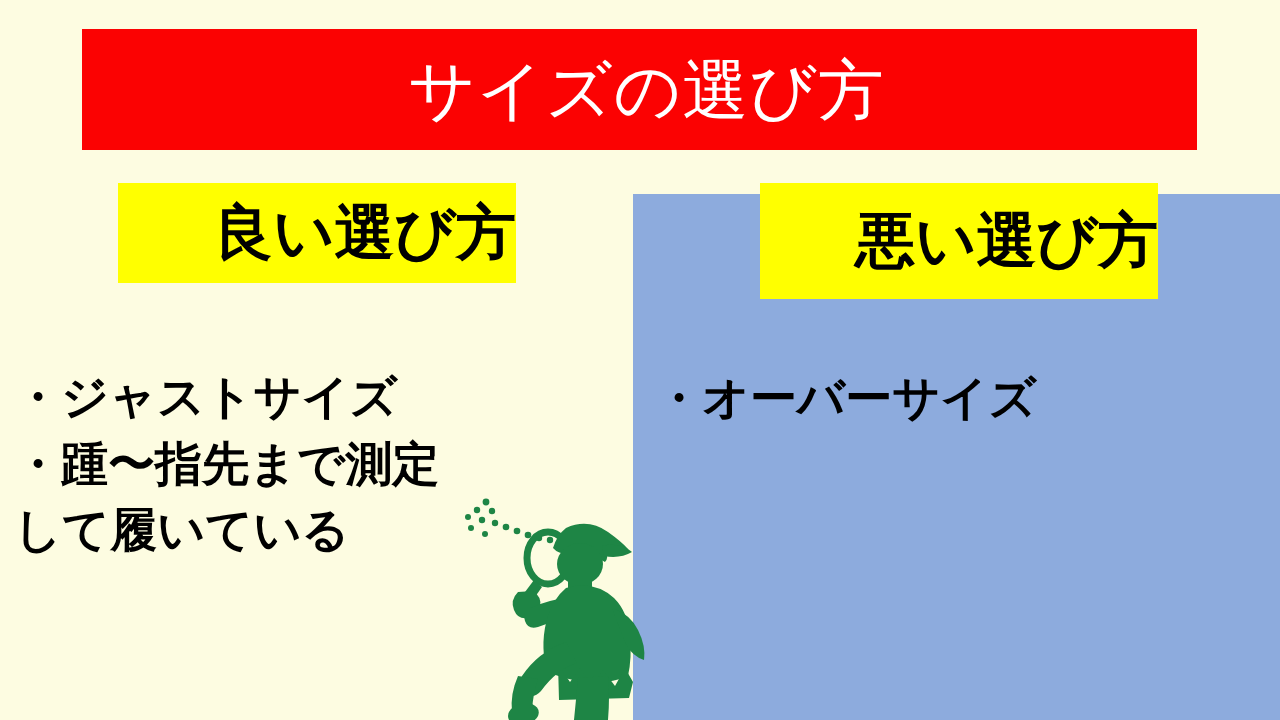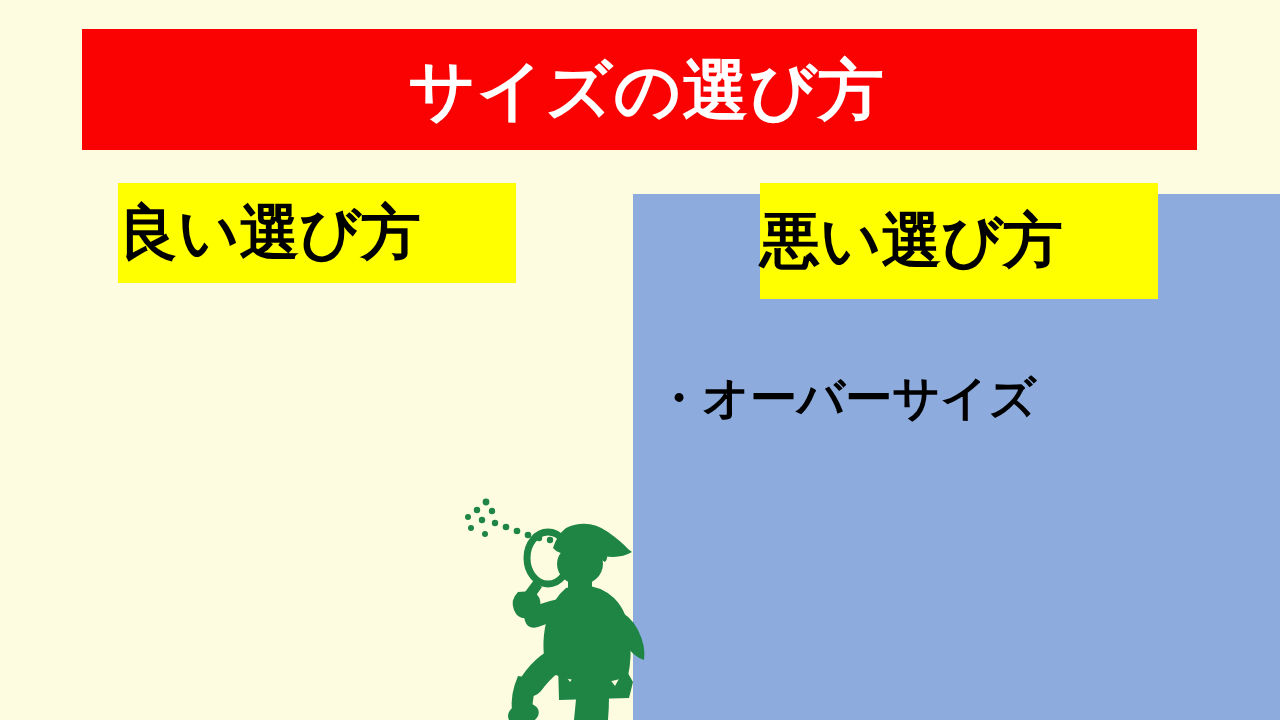--- a/index.html
+++ b/index.html
@@ -34,34 +34,34 @@
     width: 1115px;
     height: 121px;
     background: #fb0202;
     display: flex;
     align-items: center;
     justify-content: center;
   }
   .title-text {
     color: #ffffff;
     font-size: 66px;
-    font-weight: 700;
+    font-weight: 400;
     letter-spacing: 1px;
     line-height: 1;
     white-space: nowrap;
     margin-left: 14px;
   }
 
   
   .col-header {
     position: absolute;
     background: #ffff00;
     display: flex;
     align-items: center;
-    justify-content: flex-start;
+    justify-content: flex-end;
     box-sizing: border-box;
   }
   .col-header .hdr-text {
     color: #000000;
     font-size: 60px;
     font-weight: 700;
     line-height: 1;
     white-space: nowrap;
   }
   #header-good {
@@ -121,20 +121,25 @@
   </div>
 
   <div class="col-header" id="header-good">
     <span class="hdr-text">良い選び方</span>
   </div>
 
   <div class="col-header" id="header-bad">
     <span class="hdr-text">悪い選び方</span>
   </div>
 
+  <div class="bullets" id="bullets-good">
+    <div class="bullet-line">・ジャストサイズ</div>
+    <div class="bullet-line">・踵〜指先まで測定
+して履いている</div>
+  </div>
 
   <div class="bullets" id="bullets-bad">
     <div class="bullet-line">・オーバーサイズ</div>
   </div>
 
   <div class="detective">
     <svg viewBox="0 0 186 228" xmlns="http://www.w3.org/2000/svg" aria-hidden="true">
       <g fill="#1e8545">
 
         <circle cx="24" cy="10" r="3.4"></circle>

